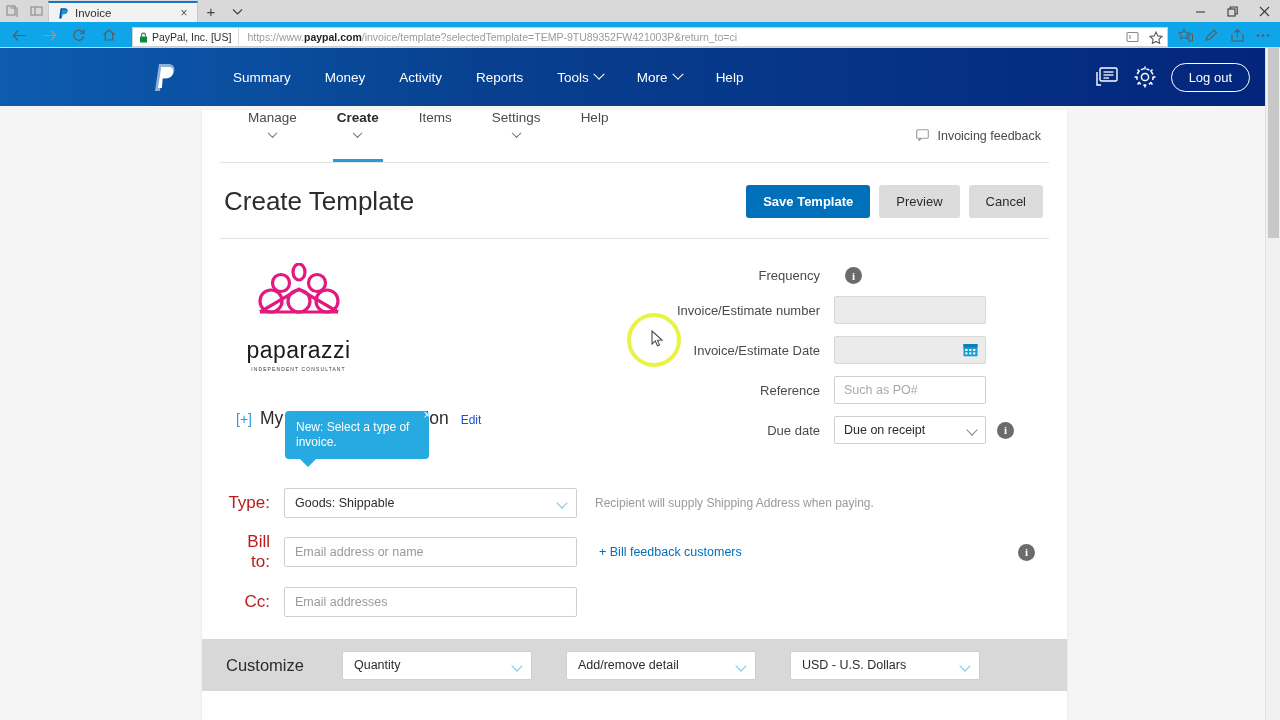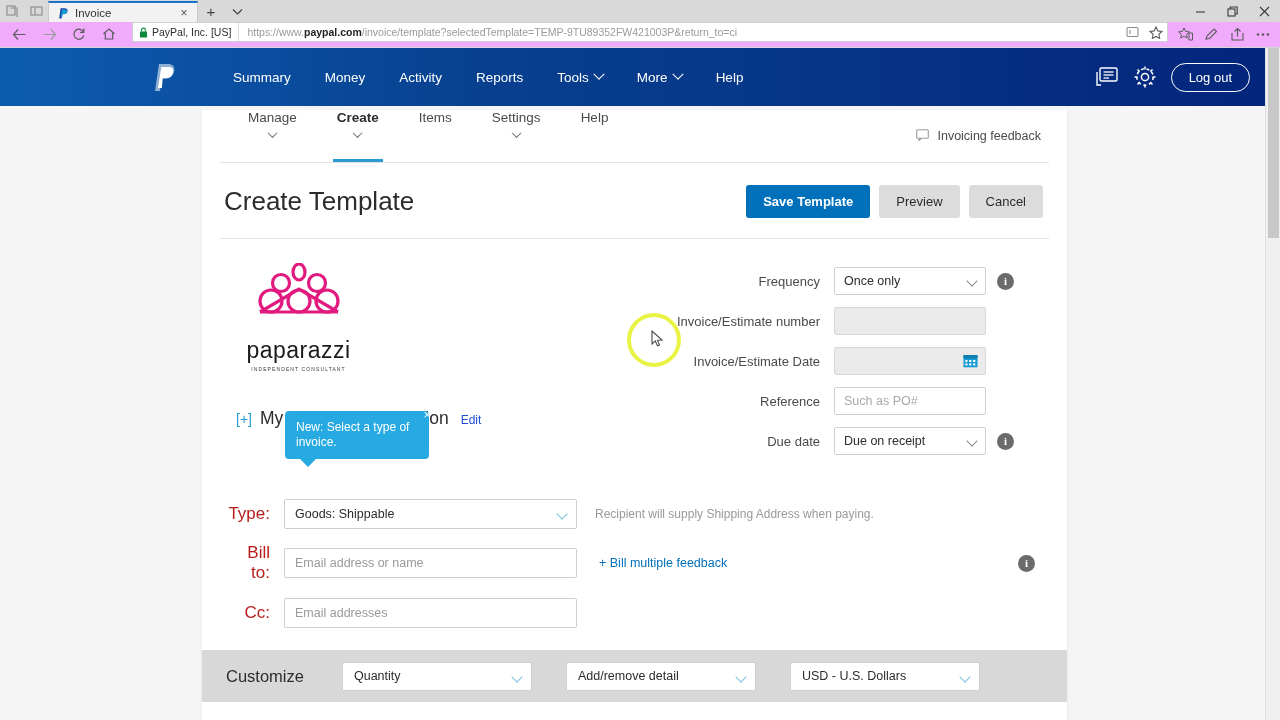--- a/index.html
+++ b/index.html
@@ -33,21 +33,21 @@
   .tab-close { font-size: 12px; color: #555; width: 14px; text-align: center; line-height: 1; }
   .newtab { width: 26px; height: 21px; display: flex; align-items: center; justify-content: center;
     font-size: 15px; color: #444; }
   .tabmenu { width: 26px; height: 21px; display: flex; align-items: center; justify-content: center; color: #444; }
 
   .wincontrols { position: absolute; right: 0; top: 0; height: 22px; display: flex; }
   .wc { width: 32px; height: 22px; display: flex; align-items: center; justify-content: center; color: #3a3a3a; }
   .wc svg { display:block; }
 
   .navbar {
-    height: 26px; background: #f0abfc; display: flex; align-items: flex-start;
+    height: 26px; background: #0ea5e9; display: flex; align-items: flex-end;
     padding: 0 4px; gap: 0px; border-bottom: 1px solid #d6d6d6;
   }
   .nav-btn { width: 30px; height: 24px; display: flex; align-items: center; justify-content: center; color: #5b5b5b; }
   .nav-btn svg { display: block; }
 
   .urlbar {
     flex: 1; height: 20px; background: #ffffff; border: 1px solid #cfcfcf;
     display: flex; align-items: center; margin: 0 4px 0 8px; position: relative;
   }
   .sec-chip { display: flex; align-items: center; gap: 4px; padding: 0 7px 0 6px; height: 18px;
@@ -477,26 +477,20 @@
               <span class="biz-plus">[+]</span>
               <span class="biz-label">My business information</span>
               <span class="biz-edit">Edit</span>
             </div>
           </div>
 
           <div class="col-right">
 
             <div class="frow">
               <div class="flabel">Frequency</div>
-              <div class="fctl">
-                <select class="fselect">
-                  <option>Once only</option>
-                </select>
-                <i class="sel-caret"></i>
-              </div>
               <div class="info-dot">i</div>
             </div>
 
             <div class="frow">
               <div class="flabel">Invoice/Estimate number</div>
               <div class="fctl">
                 <input class="finput disabled" readonly="" value="" style="">
               </div>
             </div>
 
@@ -554,21 +548,21 @@
               <option>Goods: Shippable</option>
             </select>
             <i class="sel-caret-lg"></i>
           </div>
           <div class="hint">Recipient will supply Shipping Address when paying.</div>
         </div>
 
         <div class="lrow" style="margin-top:14px;">
           <div class="lrow-label">Bill to:</div>
           <input class="wide-input" placeholder="Email address or name" style="">
-          <div class="bill-link">+ Bill multiple feedback</div>
+          <div class="bill-link">+ Bill feedback customers</div>
           <div class="info-dot" style="margin-left:auto; margin-right:10px;">i</div>
         </div>
 
         <div class="lrow" style="margin-top:15px;">
           <div class="lrow-label">Cc:</div>
           <input class="wide-input" placeholder="Email addresses" style="">
         </div>
 
         <div class="customize-bar">
           <div class="customize-title">Customize</div>

